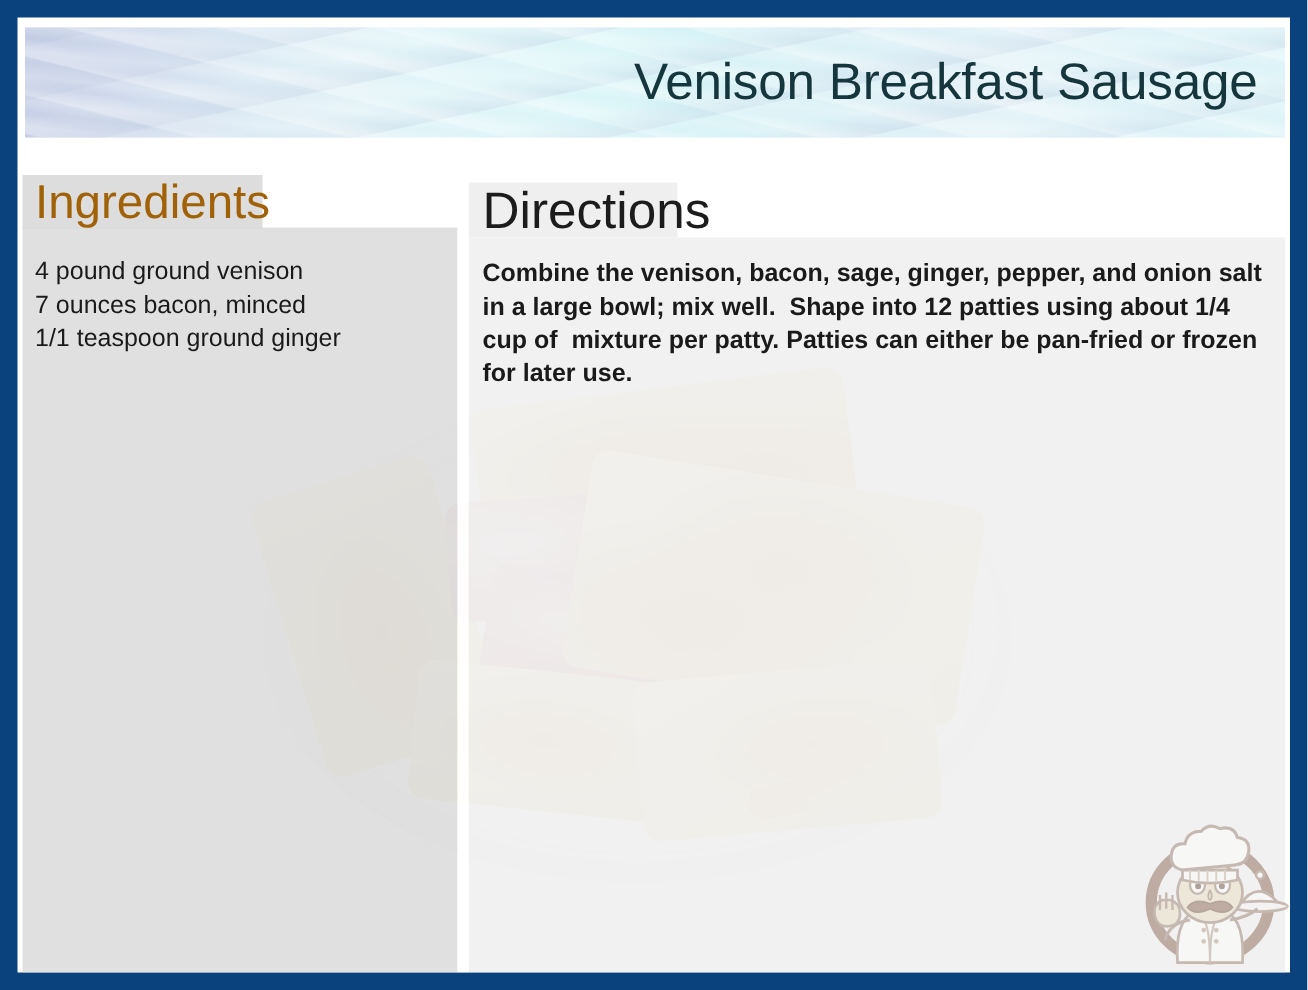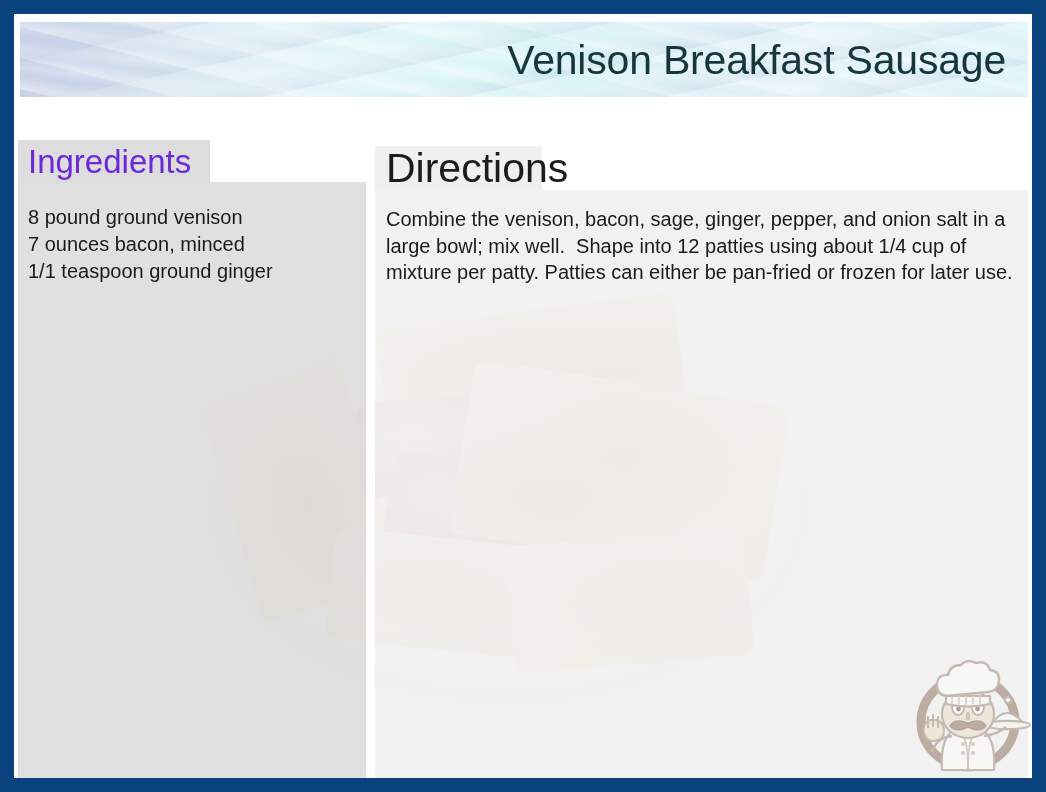--- a/index.html
+++ b/index.html
@@ -29,21 +29,21 @@
     background: #FFFFFF;
     overflow: hidden;
   }
 
   
   #banner {
     position: absolute;
     left: 6px;
     top: 8px;
     width: 1008px;
-    height: 75px;
+    height: 88px;
     background:
       linear-gradient(100deg,
         rgba(255,255,255,0.00) 0%,
         rgba(255,255,255,0.38) 26%,
         rgba(255,255,255,0.00) 52%,
         rgba(255,255,255,0.42) 78%,
         rgba(255,255,255,0.00) 100%),
       linear-gradient(92deg,
         #C6CFE6 0%,
         #C9D6EA 9%,
@@ -241,23 +241,23 @@
     top: 126px;
     width: 192px;
     height: 43px;
     background: rgba(216,216,216,0.88);
     z-index: 5;
   }
   #ingredients-heading {
     position: absolute;
     left: 14px;
     top: 128px;
-    font-size: 33px;
+    font-size: 38px;
     line-height: 40px;
-    color: #6d28d9;
+    color: #a16207;
     z-index: 6;
     white-space: nowrap;
   }
   #ingredients-list {
     position: absolute;
     left: 14px;
     top: 190px;
     width: 330px;
     z-index: 6;
   }
@@ -298,20 +298,21 @@
   #directions-body {
     position: absolute;
     left: 372px;
     top: 192px;
     width: 638px;
     font-size: 20px;
     line-height: 26.5px;
     color: #1A1A1A;
     white-space: pre-wrap;
     z-index: 6;
+    font-weight: bold;
   }
 
   
   #chef-logo {
     position: absolute;
     right: -6px;
     bottom: 2px;
     width: 132px;
     height: 124px;
     opacity: 0.50;
@@ -345,21 +346,21 @@
         <div class="food syrup"></div>
       </div>
     </div>
 
     <div id="seam"></div>
 
     <div id="ingredients-panel" class="panel"></div>
     <div id="ingredients-tab"></div>
     <div id="ingredients-heading">Ingredients</div>
     <ul id="ingredients-list">
-      <li>8 pound ground venison</li>
+      <li>4 pound ground venison</li>
       <li>7 ounces bacon, minced</li>
       <li>1/1 teaspoon ground ginger</li>
     </ul>
 
     <div id="directions-panel" class="panel"></div>
     <div id="directions-tab"></div>
     <div id="directions-heading">Directions</div>
     <div id="directions-body">Combine the venison, bacon, sage, ginger, pepper, and onion salt in a large bowl; mix well.  Shape into 12 patties using about 1/4 cup of  mixture per patty. Patties can either be pan-fried or frozen for later use.</div>
 
     <svg id="chef-logo" viewBox="0 0 132 124">

